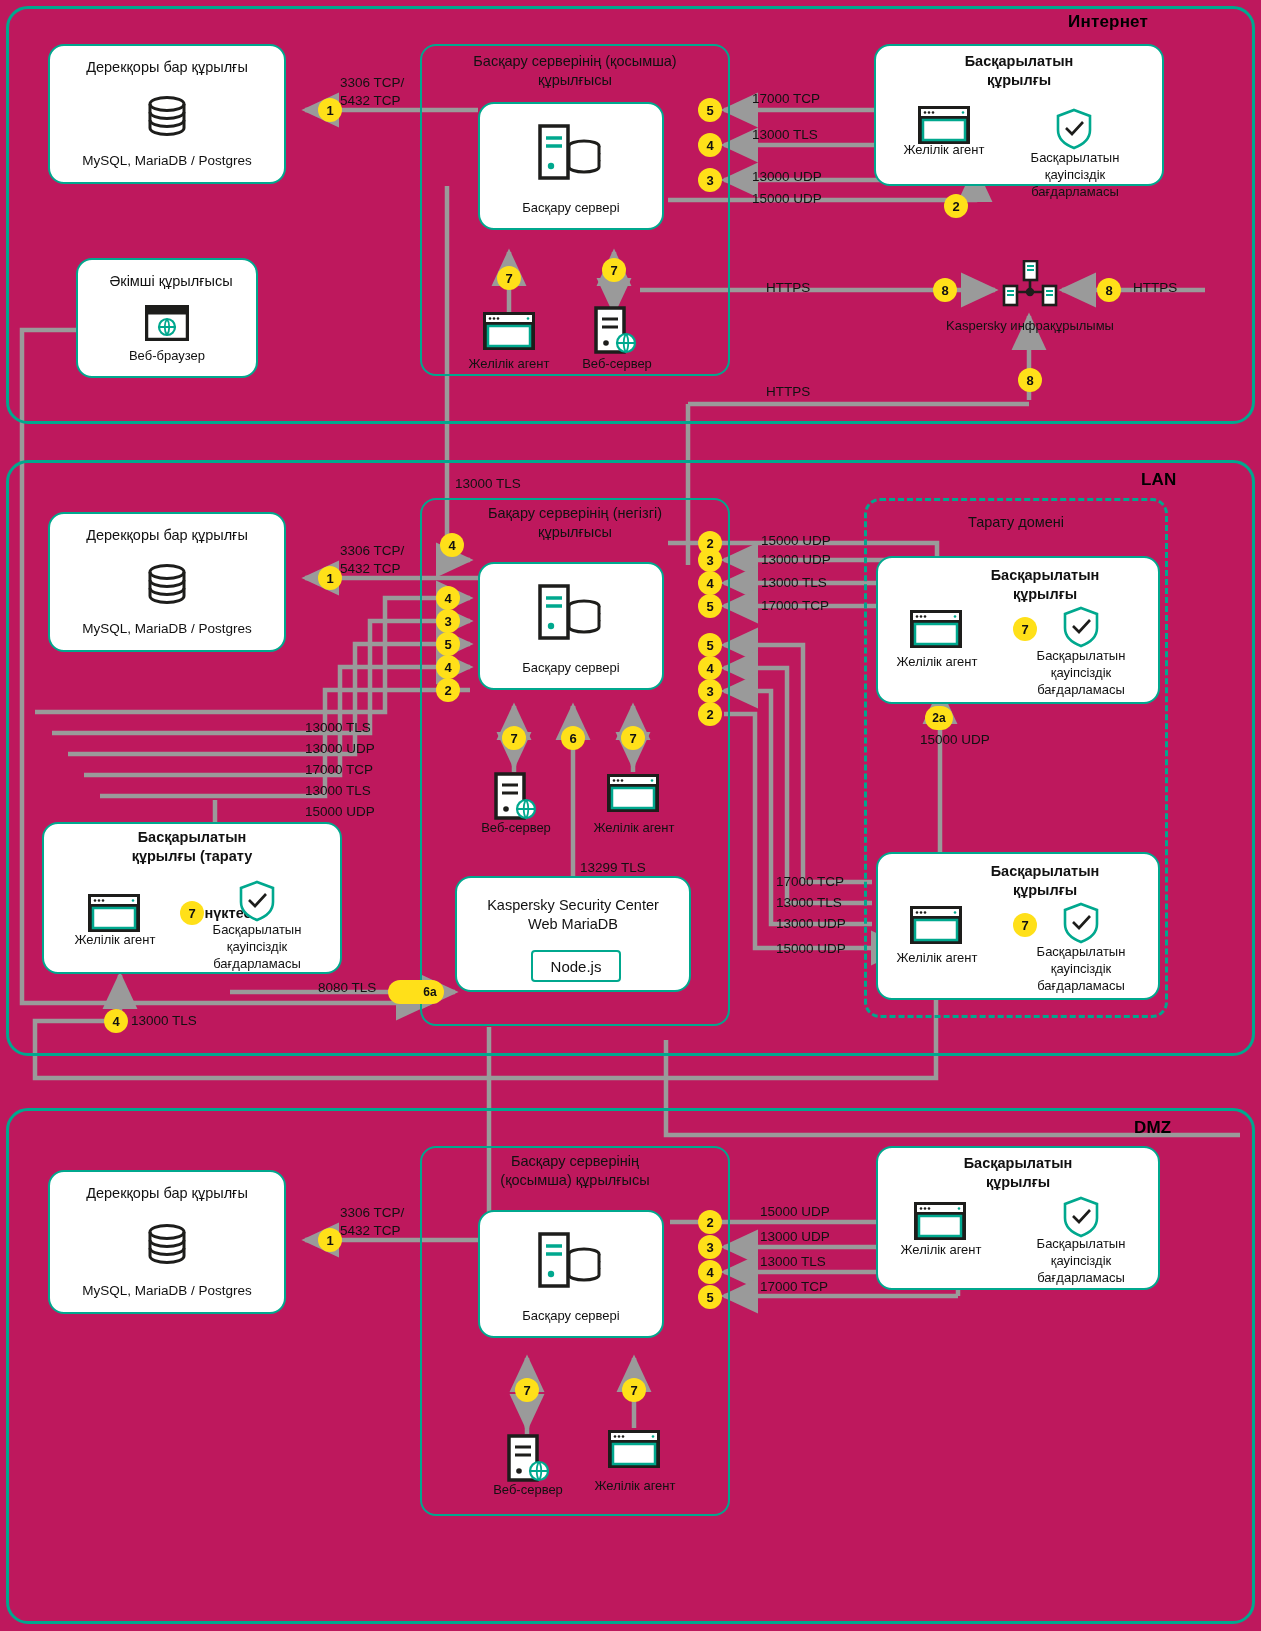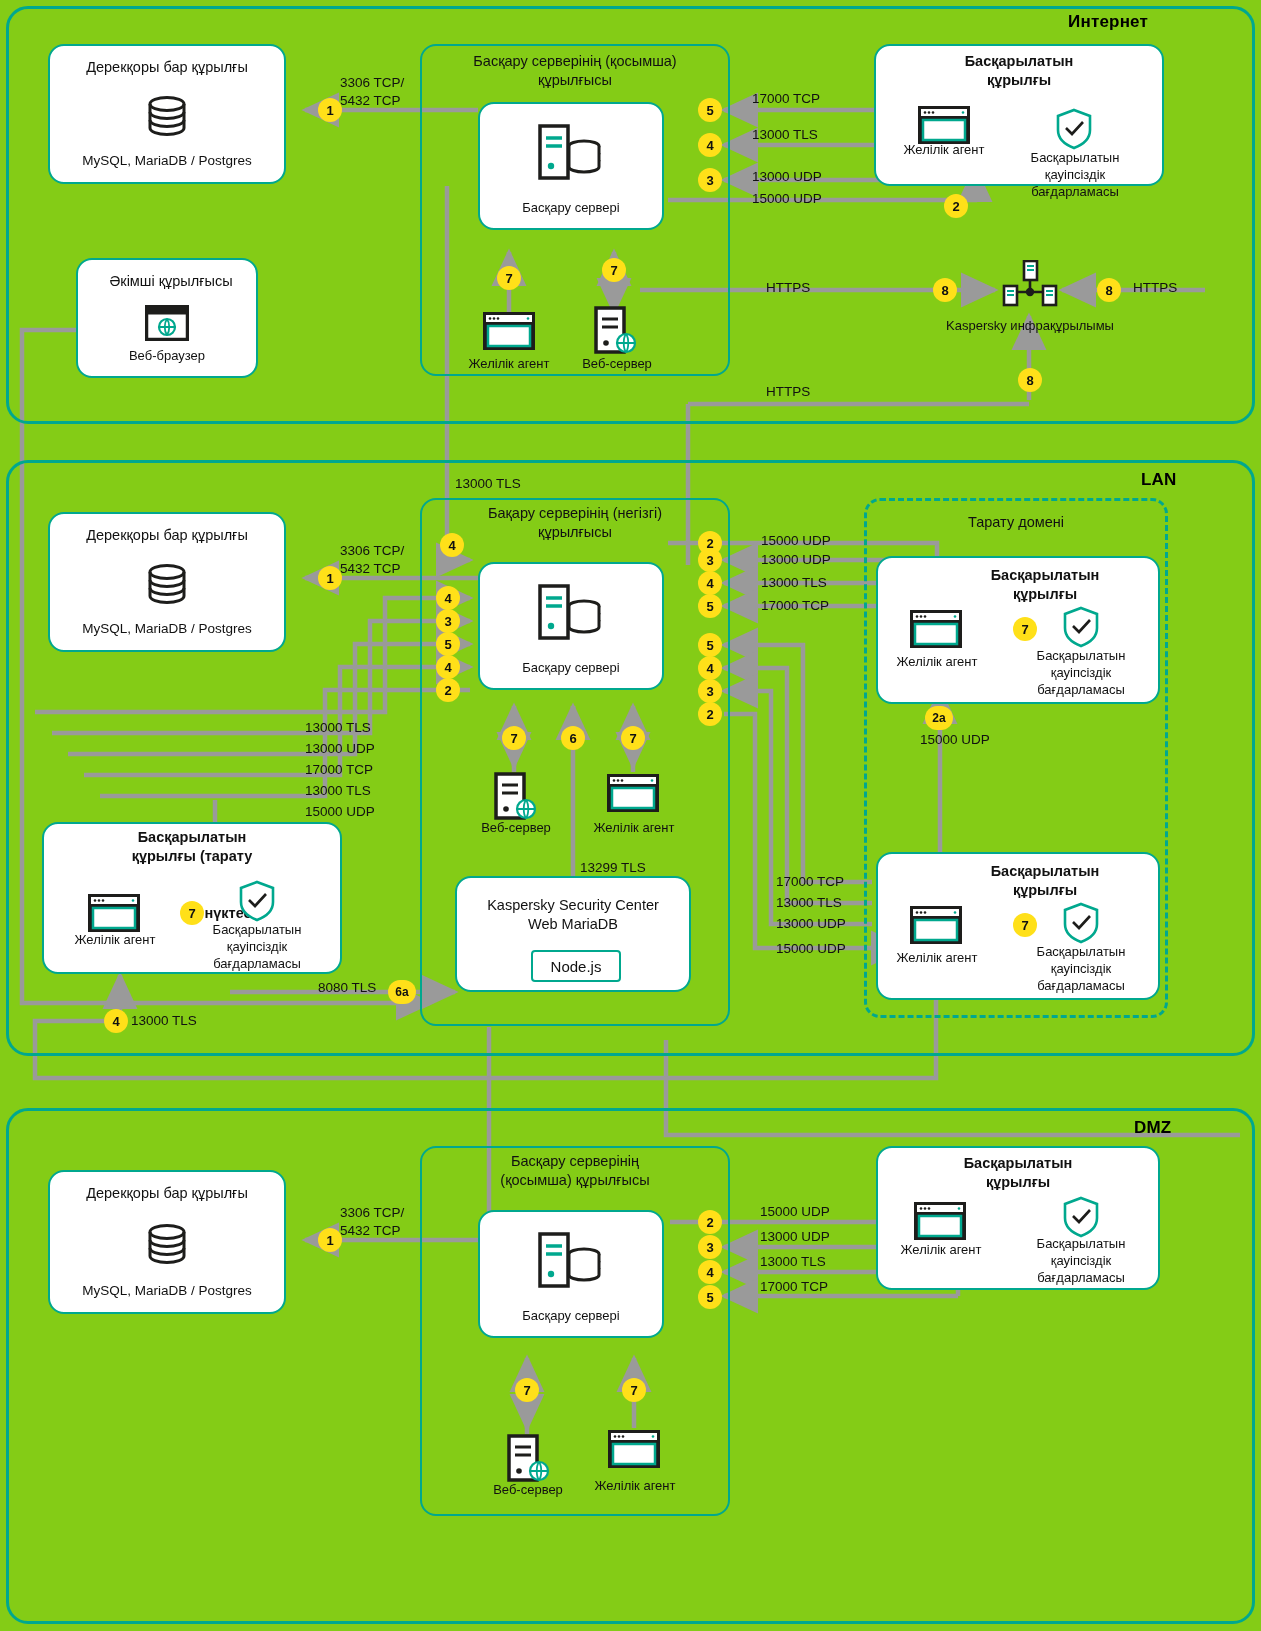--- a/index.html
+++ b/index.html
@@ -1,17 +1,17 @@
 <!DOCTYPE html>
 <html><head>
 <meta charset="utf-8">
 <style>
   html,body{margin:0;padding:0;background:#ffffff;}
   body{font-family:"Liberation Sans","DejaVu Sans",sans-serif;color:#1a1a1a;}
-  #stage{position:relative;width:1261px;height:1631px;overflow:hidden;background:#84cc16;}
+  #stage{position:relative;width:1261px;height:1631px;overflow:hidden;background:#be185d;}
   #wires{position:absolute;left:0;top:0;width:1261px;height:1631px;}
 
   
   .zone{position:absolute;border:3px solid #00a88e;border-radius:22px;box-sizing:border-box;background:transparent;}
   .zone-title{position:absolute;font-weight:bold;font-size:17px;color:#000;letter-spacing:.2px;}
 
   
   .box{position:absolute;border:2.5px solid #00a88e;border-radius:16px;box-sizing:border-box;background:#fff;}
   .box.dashed{border-style:dashed;border-width:3px;background:transparent;}
   .box.plain{background:transparent;}
@@ -476,21 +476,21 @@
   <div class="badge" style="left:698px;top:594px;">5</div>
   <div class="badge" style="left:698px;top:633px;">5</div>
   <div class="badge" style="left:698px;top:656px;">4</div>
   <div class="badge" style="left:698px;top:679px;">3</div>
   <div class="badge" style="left:698px;top:702px;">2</div>
 
   <div class="badge" style="left:1013px;top:617px;">7</div>
   <div class="badge" style="left:1013px;top:913px;">7</div>
   <div class="badge" style="left:180px;top:901px;">7</div>
   <div class="badge wide" style="left:925px;top:706px;">2a</div>
-  <div class="badge wide" style="left:388px;top:980px;">6a</div>
+  <div class="badge wide" style="left:388px;top:980px;padding-left:28px;">6a</div>
   <div class="badge" style="left:104px;top:1009px;">4</div>
 
   <div class="zone" style="left:6px;top:1108px;width:1249px;height:516px;"></div>
   <div class="zone-title" style="left:1134px;top:1118px;">DMZ</div>
 
   <div class="box" style="left:48px;top:1170px;width:238px;height:144px;"></div>
   <div class="btitle" style="left:48px;top:1184px;width:238px;">Дерекқоры бар құрылғы</div>
   <div class="icon" style="left:141px;top:1220px;">
     <svg width="52" height="52" viewBox="0 0 52 52">
       <g fill="none" stroke="#1d1d1b" stroke-width="3">

